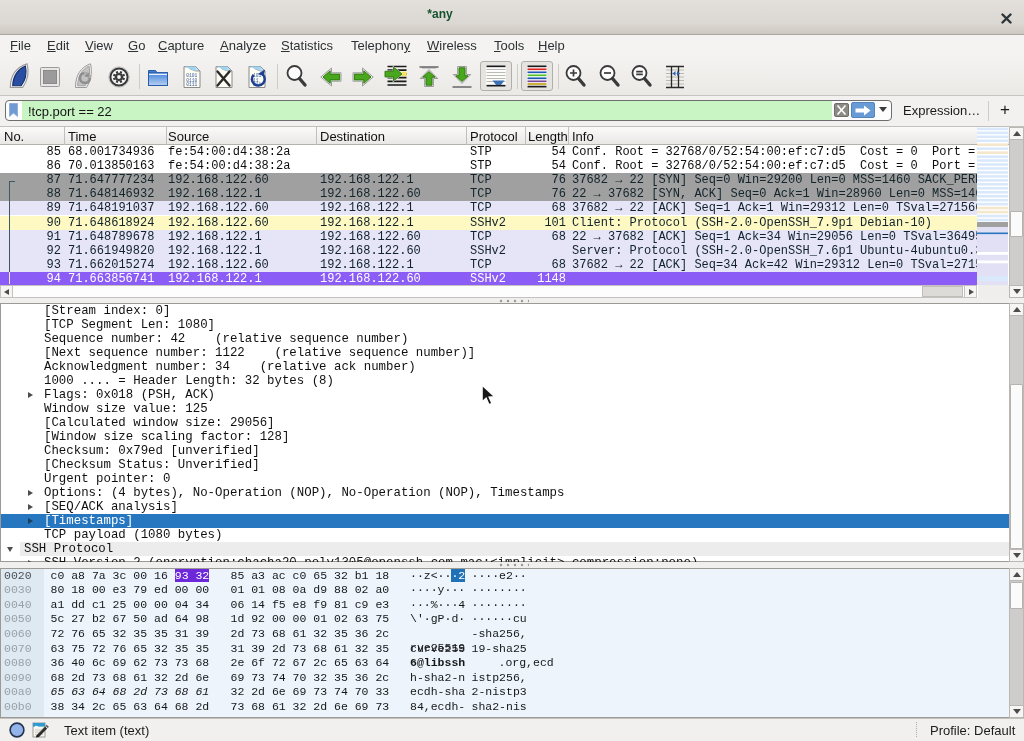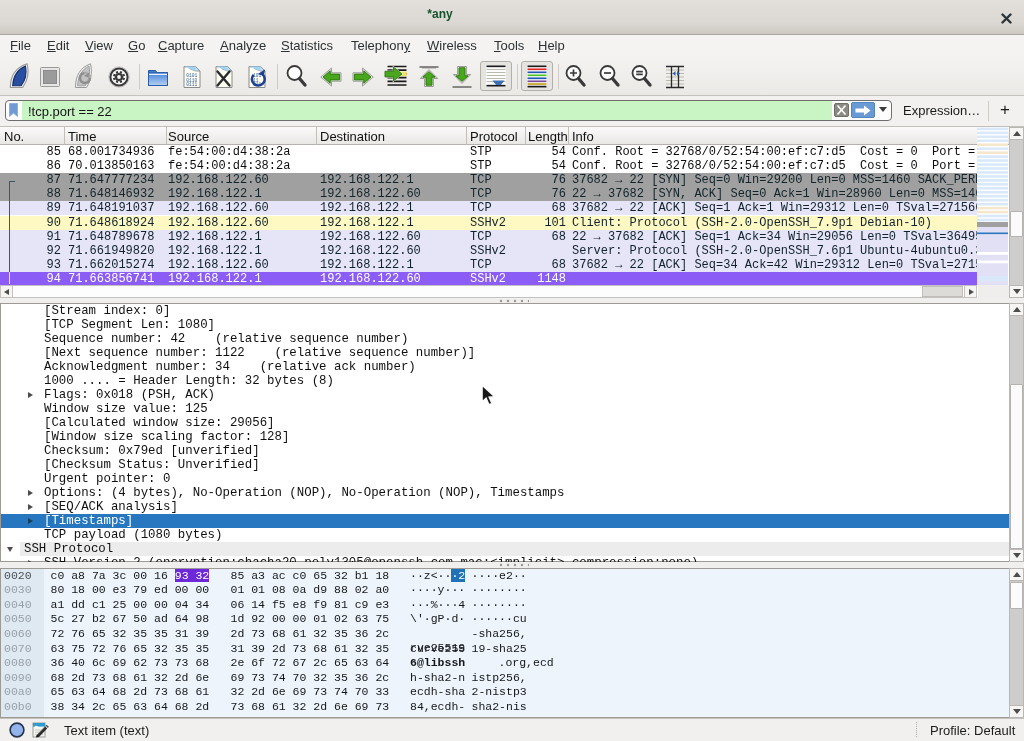--- a/index.html
+++ b/index.html
@@ -457,21 +457,21 @@
 </div>
 <div class="abs mono" style="left:0;top:670.7px;width:1008px;height:14.6px;font-size:11.5px;line-height:14.6px;color:#15181a;white-space:pre;">
 <span class="abs" style="left:4px;top:0;color:#98a0a8;">0090</span>
 <span class="abs" style="left:50.5px;top:0;">68 2d 73 68 61 32 2d 6e</span>
 <span class="abs" style="left:230.5px;top:0;">69 73 74 70 32 35 36 2c</span>
 <span class="abs" style="left:410px;top:0;">h-sha2-n</span>
 <span class="abs" style="left:471.5px;top:0;">istp256,</span>
 </div>
 <div class="abs mono" style="left:0;top:685.3px;width:1008px;height:14.6px;font-size:11.5px;line-height:14.6px;color:#15181a;white-space:pre;">
 <span class="abs" style="left:4px;top:0;color:#98a0a8;">00a0</span>
-<span class="abs" style="left:50.5px;top:0;">65 63 64 68 2d 73 68 61</span>
+<span class="abs" style="left:50.5px;top:0;font-style:italic;">65 63 64 68 2d 73 68 61</span>
 <span class="abs" style="left:230.5px;top:0;">32 2d 6e 69 73 74 70 33</span>
 <span class="abs" style="left:410px;top:0;">ecdh-sha</span>
 <span class="abs" style="left:471.5px;top:0;">2-nistp3</span>
 </div>
 <div class="abs mono" style="left:0;top:699.9px;width:1008px;height:14.6px;font-size:11.5px;line-height:14.6px;color:#15181a;white-space:pre;">
 <span class="abs" style="left:4px;top:0;color:#98a0a8;">00b0</span>
 <span class="abs" style="left:50.5px;top:0;">38 34 2c 65 63 64 68 2d</span>
 <span class="abs" style="left:230.5px;top:0;">73 68 61 32 2d 6e 69 73</span>
 <span class="abs" style="left:410px;top:0;">84,ecdh-</span>
 <span class="abs" style="left:471.5px;top:0;">sha2-nis</span>

